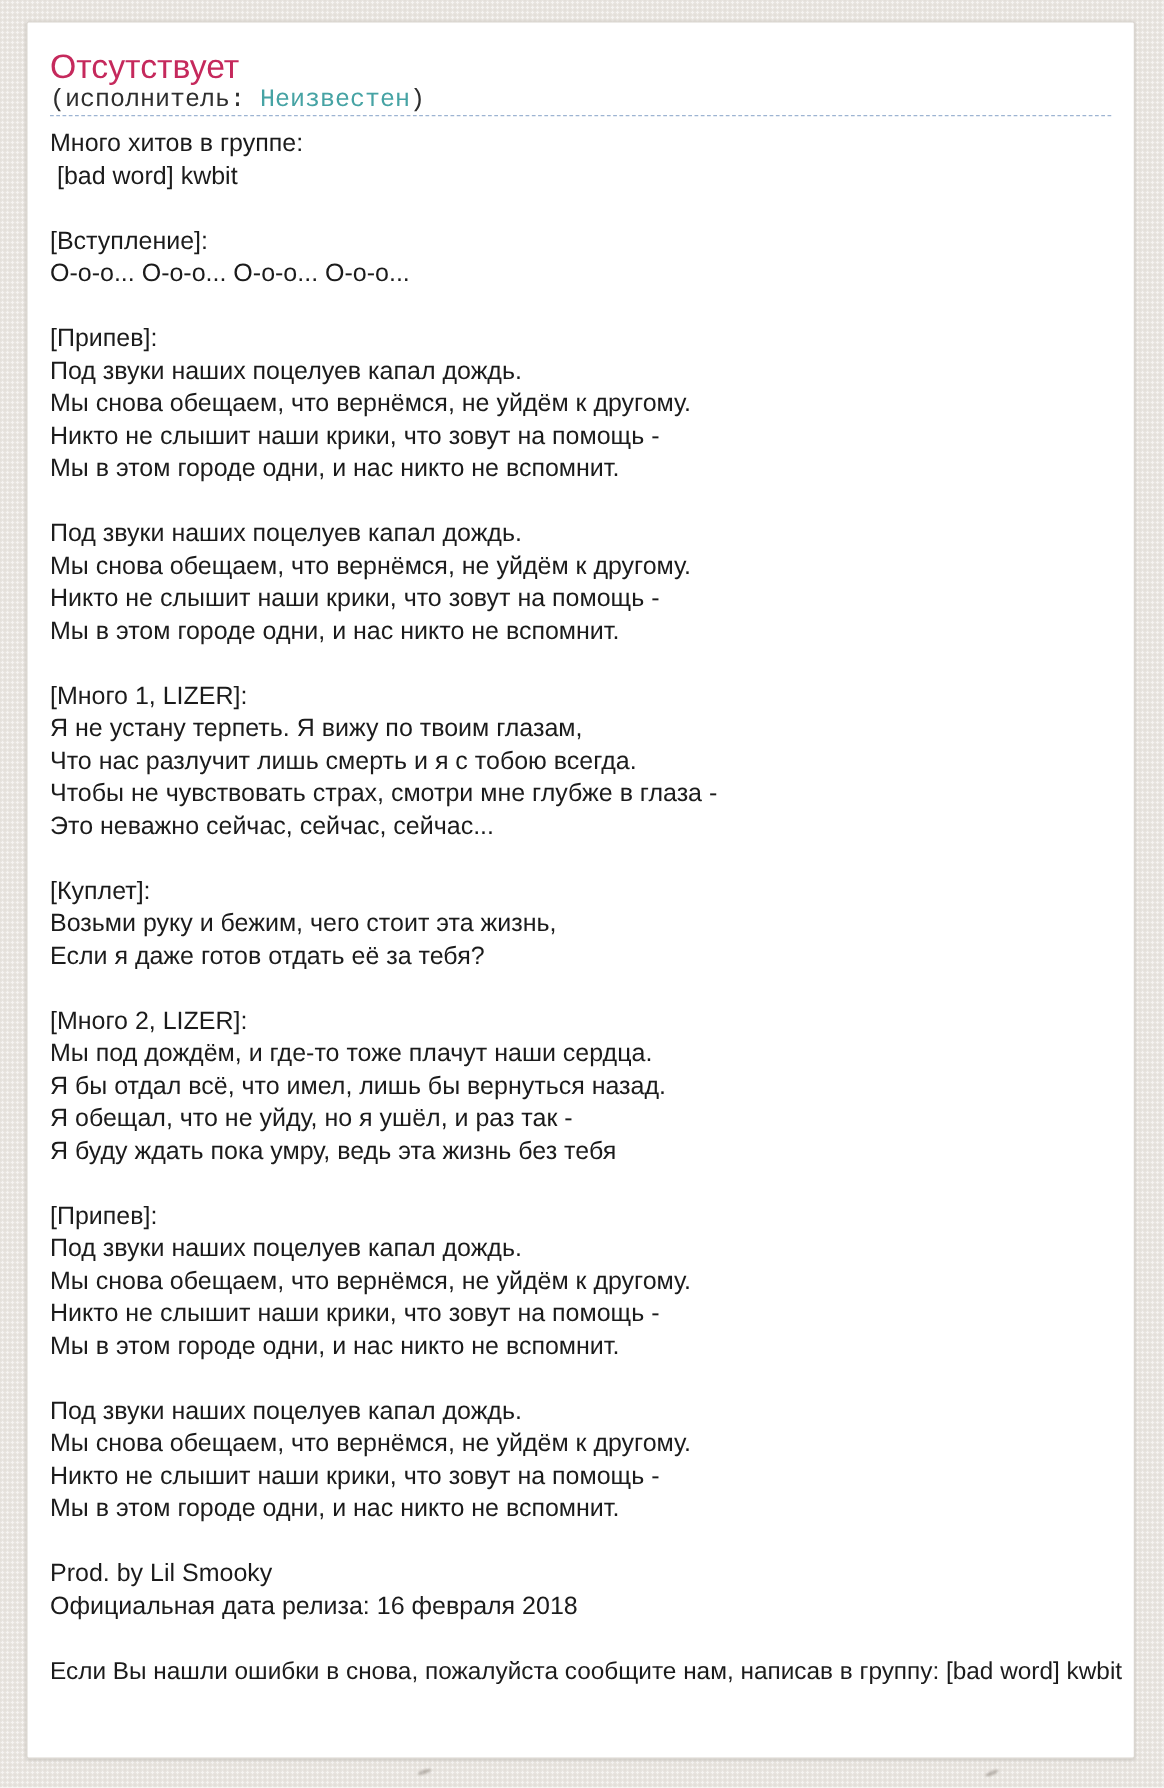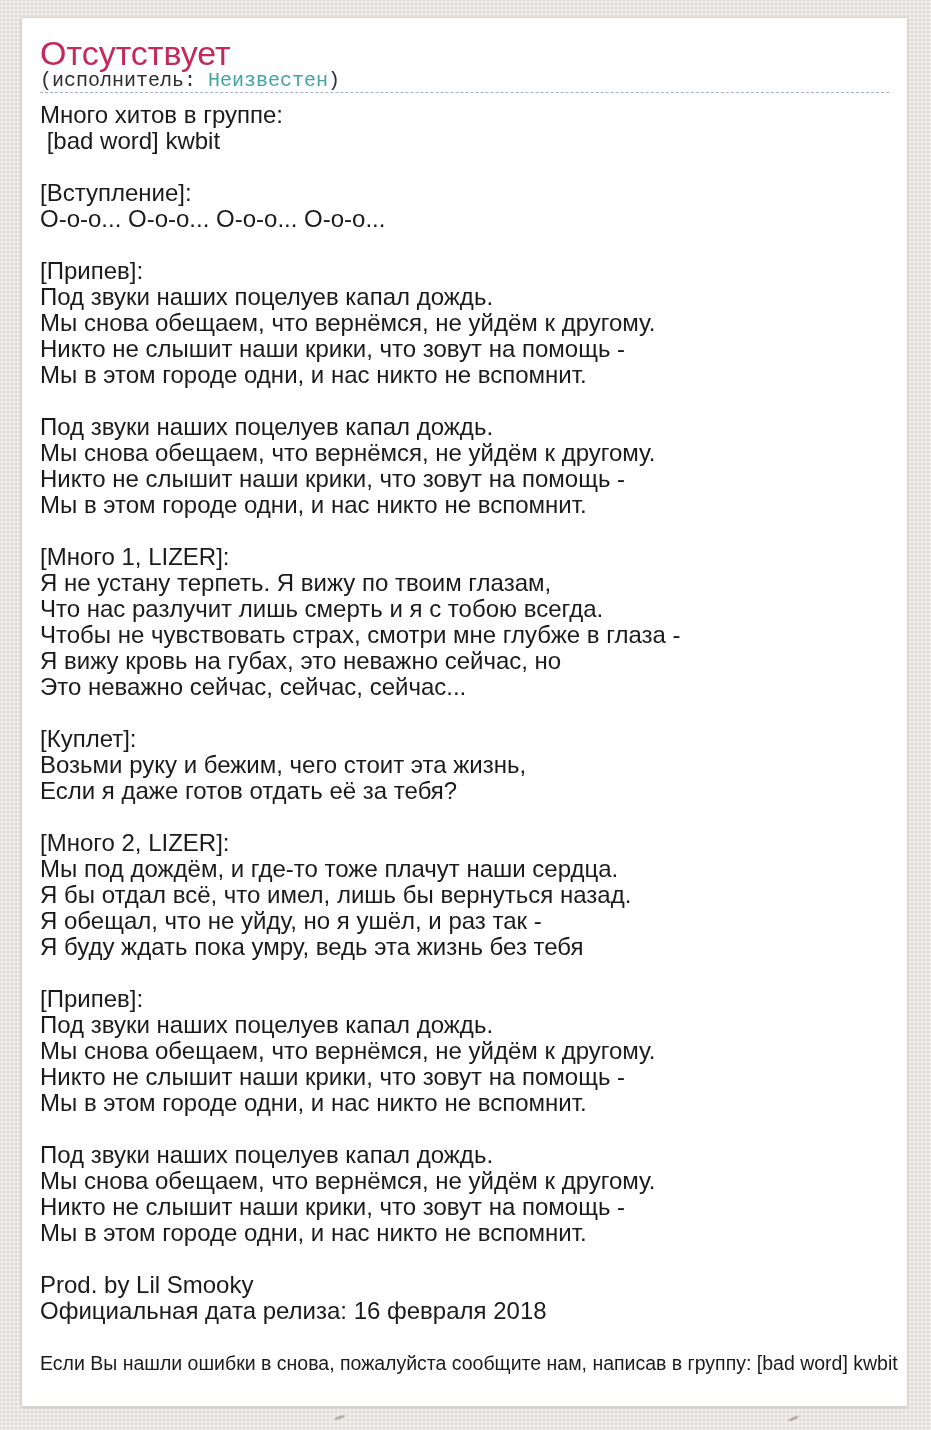--- a/index.html
+++ b/index.html
@@ -29,31 +29,31 @@
     border:1px solid #dad6d0;border-radius:2px;
     box-shadow:0 1px 3px rgba(0,0,0,.12);
     padding:20px 18px 0 18px;
     overflow:hidden;
   }
   .header{
     border-bottom:1px dashed var(--divider);
     padding-bottom:2px;
   }
   .title{
-    margin:0;font-size:34px;line-height:31px;font-weight:normal;
+    margin:0;font-size:27px;line-height:31px;font-weight:normal;
     color:var(--title-color);
   }
   .artist-line{
     margin-top:2px;font-size:20px;line-height:19px;color:#2e2e2e;
     white-space:pre;
     font-family:Liberation Mono, monospace;
   }
   .artist-link{color:var(--artist-link);text-decoration:none;cursor:pointer;}
   .lyrics{
-    margin-top:9px;font-size:24px;line-height:26px;color:var(--text);
+    margin-top:9px;font-size:20px;line-height:26px;color:var(--text);
   }
   .block{margin:0 0 26px 0;}
   .line{white-space:pre;min-height:26px;}
   .footer-note{
     margin-top:26px;font-size:19.5px;line-height:26px;color:var(--text);
     white-space:nowrap;
   }
   .smudge{
     position:absolute;width:11px;height:3px;border-radius:50%;
     background:rgba(95,85,75,.4);filter:blur(.7px);
@@ -90,21 +90,20 @@
         <div class="line">Под звуки наших поцелуев капал дождь.</div>
         <div class="line">Мы снова обещаем, что вернёмся, не уйдём к другому.</div>
         <div class="line">Никто не слышит наши крики, что зовут на помощь -</div>
         <div class="line">Мы в этом городе одни, и нас никто не вспомнит.</div>
       </div>
       <div class="block">
         <div class="line">[Много 1, LIZER]:</div>
         <div class="line">Я не устану терпеть. Я вижу по твоим глазам,</div>
         <div class="line">Что нас разлучит лишь смерть и я с тобою всегда.</div>
         <div class="line">Чтобы не чувствовать страх, смотри мне глубже в глаза -</div>
-        <div class="line">Я вижу кровь на губах, это неважно сейчас, но</div>
         <div class="line">Это неважно сейчас, сейчас, сейчас...</div>
       </div>
       <div class="block">
         <div class="line">[Куплет]:</div>
         <div class="line">Возьми руку и бежим, чего стоит эта жизнь,</div>
         <div class="line">Если я даже готов отдать её за тебя?</div>
       </div>
       <div class="block">
         <div class="line">[Много 2, LIZER]:</div>
         <div class="line">Мы под дождём, и где-то тоже плачут наши сердца.</div>

